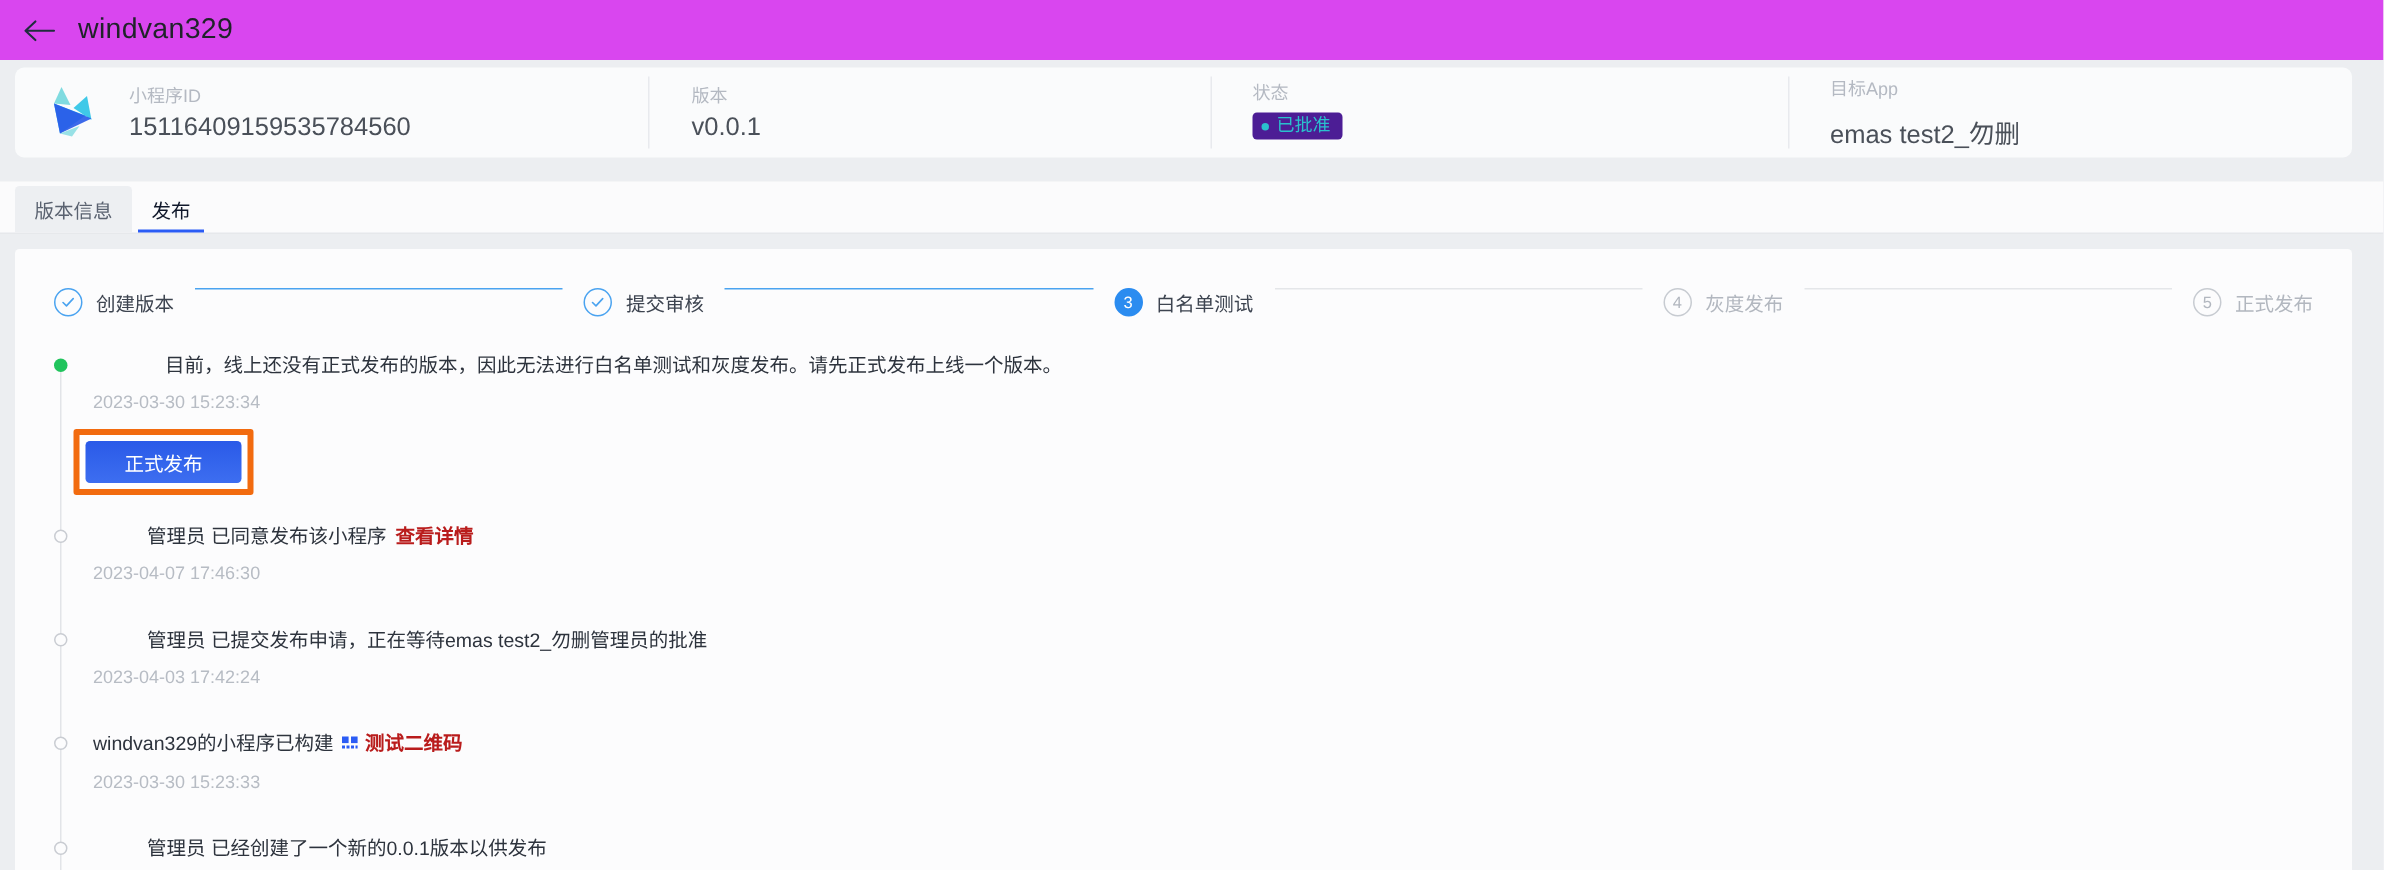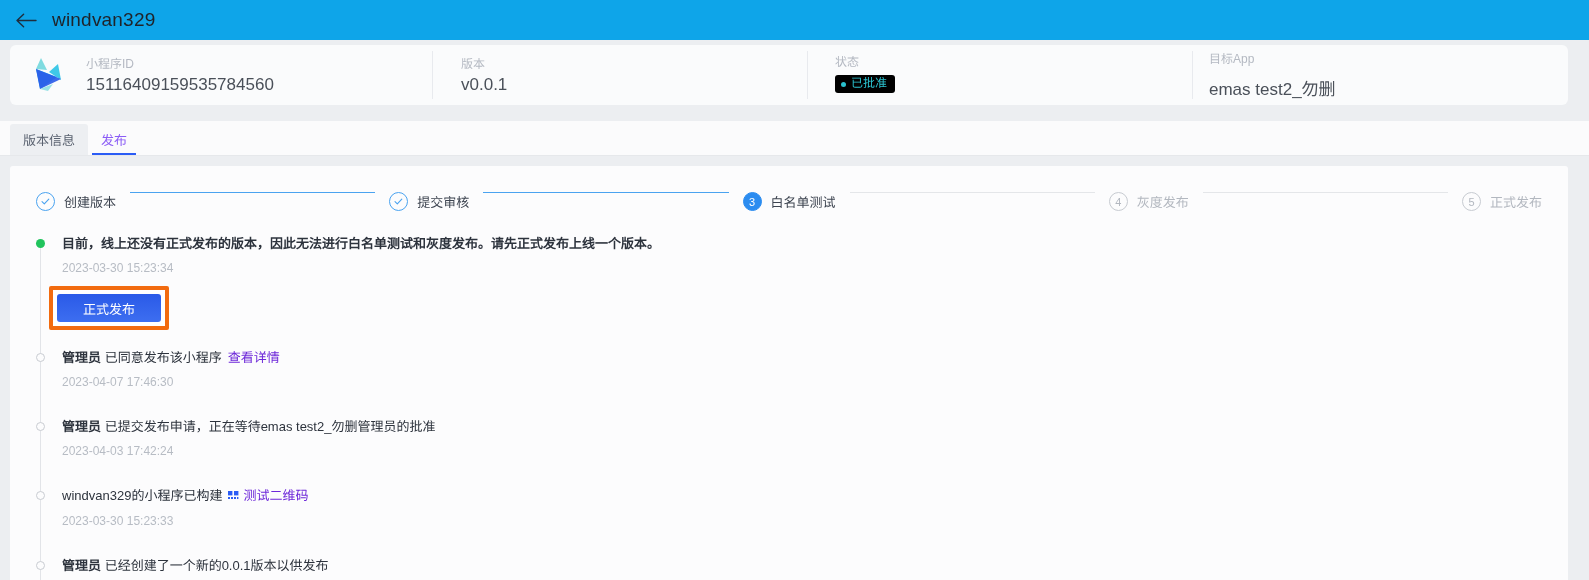--- a/index.html
+++ b/index.html
@@ -8,21 +8,21 @@
     width: 1589px; height: 580px;
     overflow: hidden;
     background: #eceef1;
     font-family: "Liberation Sans", "DejaVu Sans", sans-serif;
     -webkit-font-smoothing: antialiased;
   }
 
   
   .page-header {
     height: 40px;
-    background: #0ea5e9;
+    background: #d946ef;
     display: flex;
     align-items: center;
     padding-left: 14px;
   }
   .back-arrow {
     width: 24px; height: 24px;
     display: flex; align-items: center; justify-content: center;
     color: #1f2d3d;
     cursor: pointer;
   }
@@ -53,21 +53,21 @@
     padding-left: 2px;
     height: 52px;
     display: flex;
     flex-direction: column;
     justify-content: center;
     gap: 6px;
   }
   .info-field.f-id    { flex: 0 0 348px; }
   .info-field.f-ver   { flex: 0 0 375px; padding-left: 29px; }
   .info-field.f-state { flex: 0 0 385px; padding-left: 28px; font-family: Liberation Mono, monospace; }
-  .info-field.f-app   { flex: 1 1 auto;  padding-left: 17px; gap: 16px; }
+  .info-field.f-app   { flex: 1 1 auto;  padding-left: 28px; gap: 16px; }
   .info-field.divided::before {
     content: "";
     position: absolute;
     left: 0; top: 2px;
     width: 1px; height: 48px;
     background: #e8eaee;
   }
   .info-label {
     font-size: 12px;
     color: #b4b9c2;
@@ -75,21 +75,21 @@
   }
   .info-value {
     font-size: 17px;
     color: #4a5059;
     line-height: 1;
   }
   .status-badge {
     display: inline-flex;
     align-items: center;
     gap: 5px;
-    background: #000000;
+    background: #4c1d95;
     color: #2ac0cd;
     font-size: 12px;
     border-radius: 3px;
     padding: 3px 8px 3px 6px;
     align-self: flex-start;
     line-height: 1;
   }
   .status-dot {
     width: 5px; height: 5px; border-radius: 50%;
     background: #2ac0cd;
@@ -111,21 +111,21 @@
     display: flex; align-items: center;
     padding: 0 13px;
     font-size: 13px;
     color: #5a6270;
     cursor: pointer;
     position: relative;
     border-radius: 3px 3px 0 0;
   }
   .tab.hovered { background: #edeff2; }
   .tab.active {
-    color: #8b5cf6;
+    color: #0f172a;
     font-weight: normal;
   }
   .tab.active::after {
     content: "";
     position: absolute;
     left: 4px; right: 4px; bottom: 0;
     height: 2px;
     background: #2b5cf5;
   }
 
@@ -209,27 +209,27 @@
     width: 9px; height: 9px;
     border-radius: 50%;
   }
   .tl-dot.filled { background: #21c45d; }
   .tl-dot.hollow { background: #fcfcfd; border: 1px solid #c9ccd2; }
   .tl-title {
     font-size: 13px;
     color: #2d333d;
     line-height: 18px;
   }
-  .tl-title .strong { font-weight: bold; }
-  .tl-title.bold-all { font-weight: bold; }
+  .tl-title .strong { font-weight: normal; margin-left: 36px; }
+  .tl-title.bold-all { font-weight: normal; margin-left: 48px; }
   .tl-link {
-    color: #6d28d9;
+    color: #b91c1c;
     cursor: pointer;
     margin-left: 6px;
-    font-weight: normal;
+    font-weight: bold;
     margin-top: 24px;
   }
   .tl-time {
     font-size: 12px;
     color: #b7bcc4;
     margin-top: 8px;
   }
   .tl-gap-lg { height: 17px; }
   .tl-gap-sm { height: 29px; }
 

